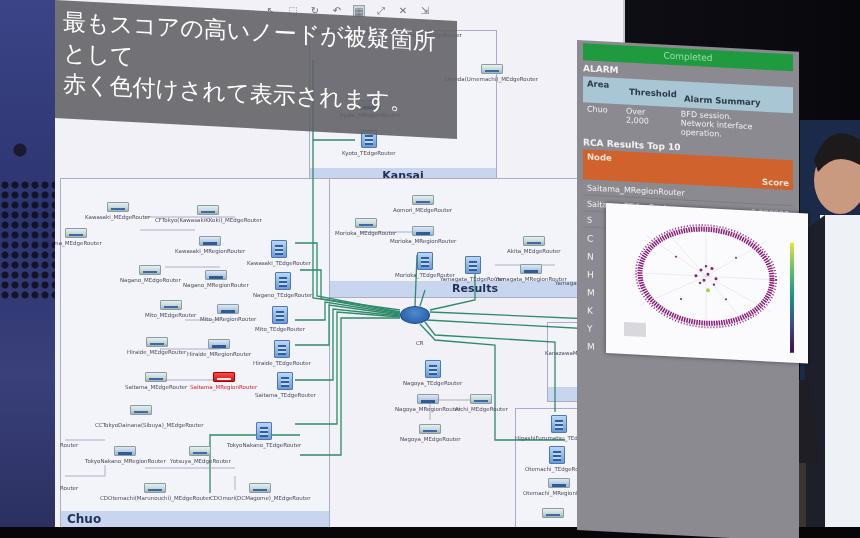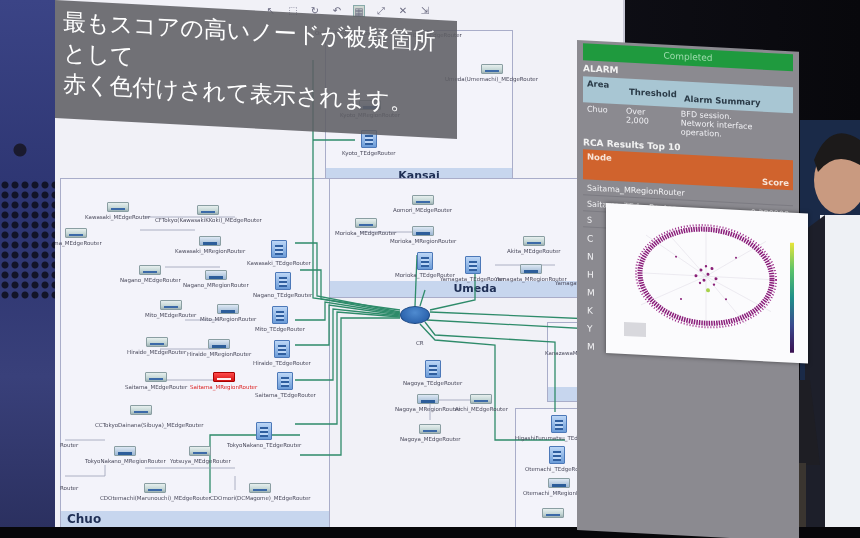--- a/index.html
+++ b/index.html
@@ -113,21 +113,21 @@
         <path d="M180 476 L180 490"></path>
         <path d="M10 440 L50 440"></path>
         <path d="M10 476 L50 476 L50 465"></path>
         <path d="M375 232 L305 232"></path>
         <path d="M440 265 L500 265"></path>
         <path d="M375 395 L375 420"></path>
         <path d="M380 400 L420 400"></path>
       </g>
     </svg>
 
-    <div class="region" style="left:270px; top:30px; width:188px; height:155px;">
+    <div class="region" style="left:254px; top:30px; width:188px; height:155px;">
       <div class="region-footer">Kansai</div>
     </div>
     <div class="node" style="left:260px; top:28px;">
         <span class="lbl">Osaka_MEdgeRouter</span>
       </div>
     <div class="node" style="left:345px; top:30px;">
         <span class="lbl">SenriDC_MEdgeRouter</span>
       </div>
     <div class="node" style="left:390px; top:64px;">
         <div class="dev"></div>
@@ -136,21 +136,21 @@
     <div class="node" style="left:285px; top:100px;">
         <div class="dev region-r"></div>
         <span class="lbl">Kyoto_MRegionRouter</span>
       </div>
     <div class="node" style="left:287px; top:130px;">
         <div class="dev core"></div>
         <span class="lbl">Kyoto_TEdgeRouter</span>
       </div>
 
     <div class="region" style="left:270px; top:178px; width:300px; height:120px;">
-      <div class="region-footer">Umeda</div>
+      <div class="region-footer">Results</div>
     </div>
     <div class="node" style="left:338px; top:195px;">
         <div class="dev"></div>
         <span class="lbl">Aomori_MEdgeRouter</span>
       </div>
     <div class="node" style="left:280px; top:218px;">
         <div class="dev"></div>
         <span class="lbl">Morioka_MEdgeRouter</span>
       </div>
     <div class="node" style="left:335px; top:226px;">

